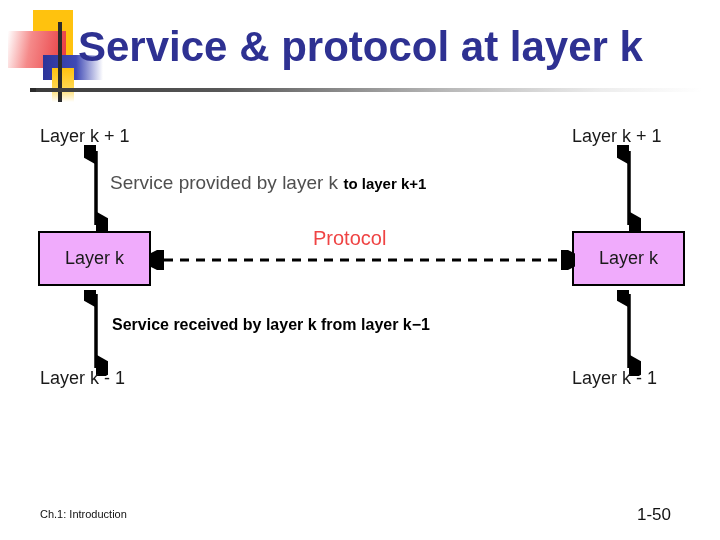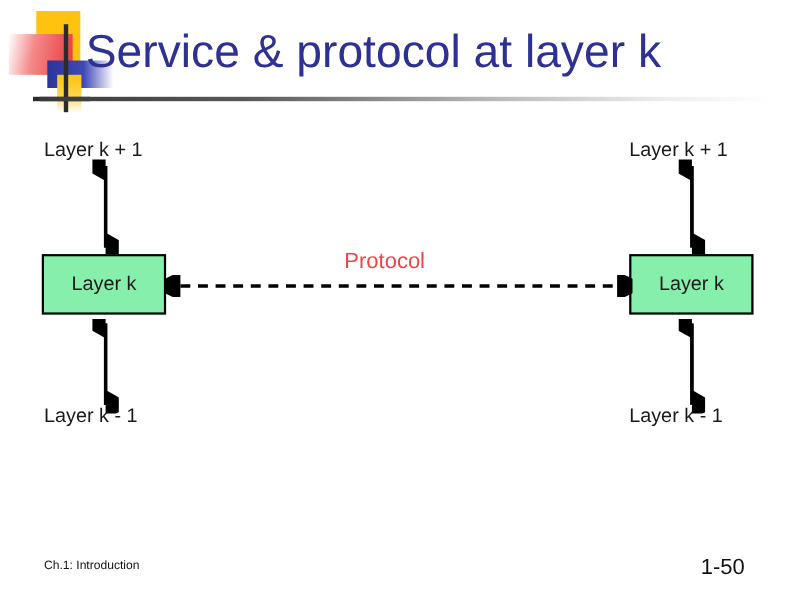--- a/index.html
+++ b/index.html
@@ -33,21 +33,21 @@
     position:absolute;left:58px;top:22px;width:4px;height:80px;background:#2b2b2b;
   }
   .deco-hline{
     position:absolute;left:30px;top:88px;width:52px;height:4px;background:#2b2b2b;
   }
 
   #page-title{
     position:absolute;left:78px;top:22px;
     font-size:42px;line-height:50px;
     color:#2E3192;
-    font-weight:400;
+    font-weight:700;
     letter-spacing:0px;
     white-space:nowrap;
   }
   #title-rule{
     position:absolute;left:36px;top:88px;height:4px;width:666px;
     background:linear-gradient(90deg,#3a3a3a 0%,#585858 28%,#b9b9b9 62%,#ededed 85%,#ffffff 100%);
   }
 
   
   #diagram{position:absolute;left:0;top:112px;width:696px;height:300px;}
@@ -56,21 +56,21 @@
     position:absolute;
     font-size:18px;
     color:#1a1a1a;
     white-space:nowrap;
     font-weight:400;
   }
 
   .layer-box{
     position:absolute;
     border:2px solid #000000;
-    background:#86efac;
+    background:#f0abfc;
     box-sizing:border-box;
     display:flex;align-items:center;justify-content:center;
     font-size:18px;color:#1a1a1a;
   }
 
   
   .varrow{position:absolute;}
 
   .svc-top{
     position:absolute;
@@ -95,21 +95,21 @@
   }
   #protocol-arrow{position:absolute;}
 
   
   #footer-left{
     position:absolute;left:40px;top:508px;
     font-size:11px;color:#111111;white-space:nowrap;text-align:right;
   }
   #footer-right{
     position:absolute;left:637px;top:505px;
-    font-size:20px;color:#111111;white-space:nowrap;font-weight:400;
+    font-size:17px;color:#111111;white-space:nowrap;font-weight:400;
   }
 </style>
 </head>
 <body>
 
 <div id="title-decoration">
   <div class="deco-yellow"></div>
   <div class="deco-red"></div>
   <div class="deco-blue"></div>
   <div class="deco-yellow-lower"></div>
@@ -183,32 +183,36 @@
       <marker id="ah-dn-r2" markerWidth="9" markerHeight="9" refX="4.5" refY="8" orient="auto">
         <path d="M0,8 L4.5,0 L9,8 Z" fill="#000"></path>
       </marker>
     </defs>
     <line x1="12" y1="78" x2="12" y2="4" stroke="#000" stroke-width="3" marker-end="url(#ah-up-r2)"></line>
     <line x1="12" y1="4" x2="12" y2="78" stroke="#000" stroke-width="3" marker-end="url(#ah-dn-r2)"></line>
   </svg>
 
   <div class="layer-label" style="left:572px;top:256px;">Layer k - 1</div>
 
+  <div class="svc-top" style="left:110px;top:60px;">
+    <span>Service provided by layer k</span><span>&nbsp;</span><b>to layer k+1</b>
+  </div>
 
   <div class="protocol-label" style="left:313px;top:115px;">Protocol</div>
 
   <svg id="protocol-arrow" style="left:150px;top:138px;" width="425" height="20">
     <defs>
       <marker id="ah-left-p" markerWidth="10" markerHeight="9" refX="9" refY="4.5" orient="auto">
         <path d="M9,0 L9,9 L0,4.5 Z" fill="#000"></path>
       </marker>
       <marker id="ah-right-p" markerWidth="10" markerHeight="9" refX="1" refY="4.5" orient="auto">
         <path d="M1,0 L1,9 L10,4.5 Z" fill="#000"></path>
       </marker>
     </defs>
     <line x1="14" y1="10" x2="411" y2="10" stroke="#000" stroke-width="3" stroke-dasharray="9,7" marker-start="url(#ah-left-p)" marker-end="url(#ah-right-p)"></line>
   </svg>
 
+  <div class="svc-bottom" style="left:112px;top:204px;">Service received by layer k from layer k−1</div>
 
 </div>
 
 <div id="footer-left">Ch.1: Introduction</div>
 <div id="footer-right">1-50</div>
 
 </body></html>

